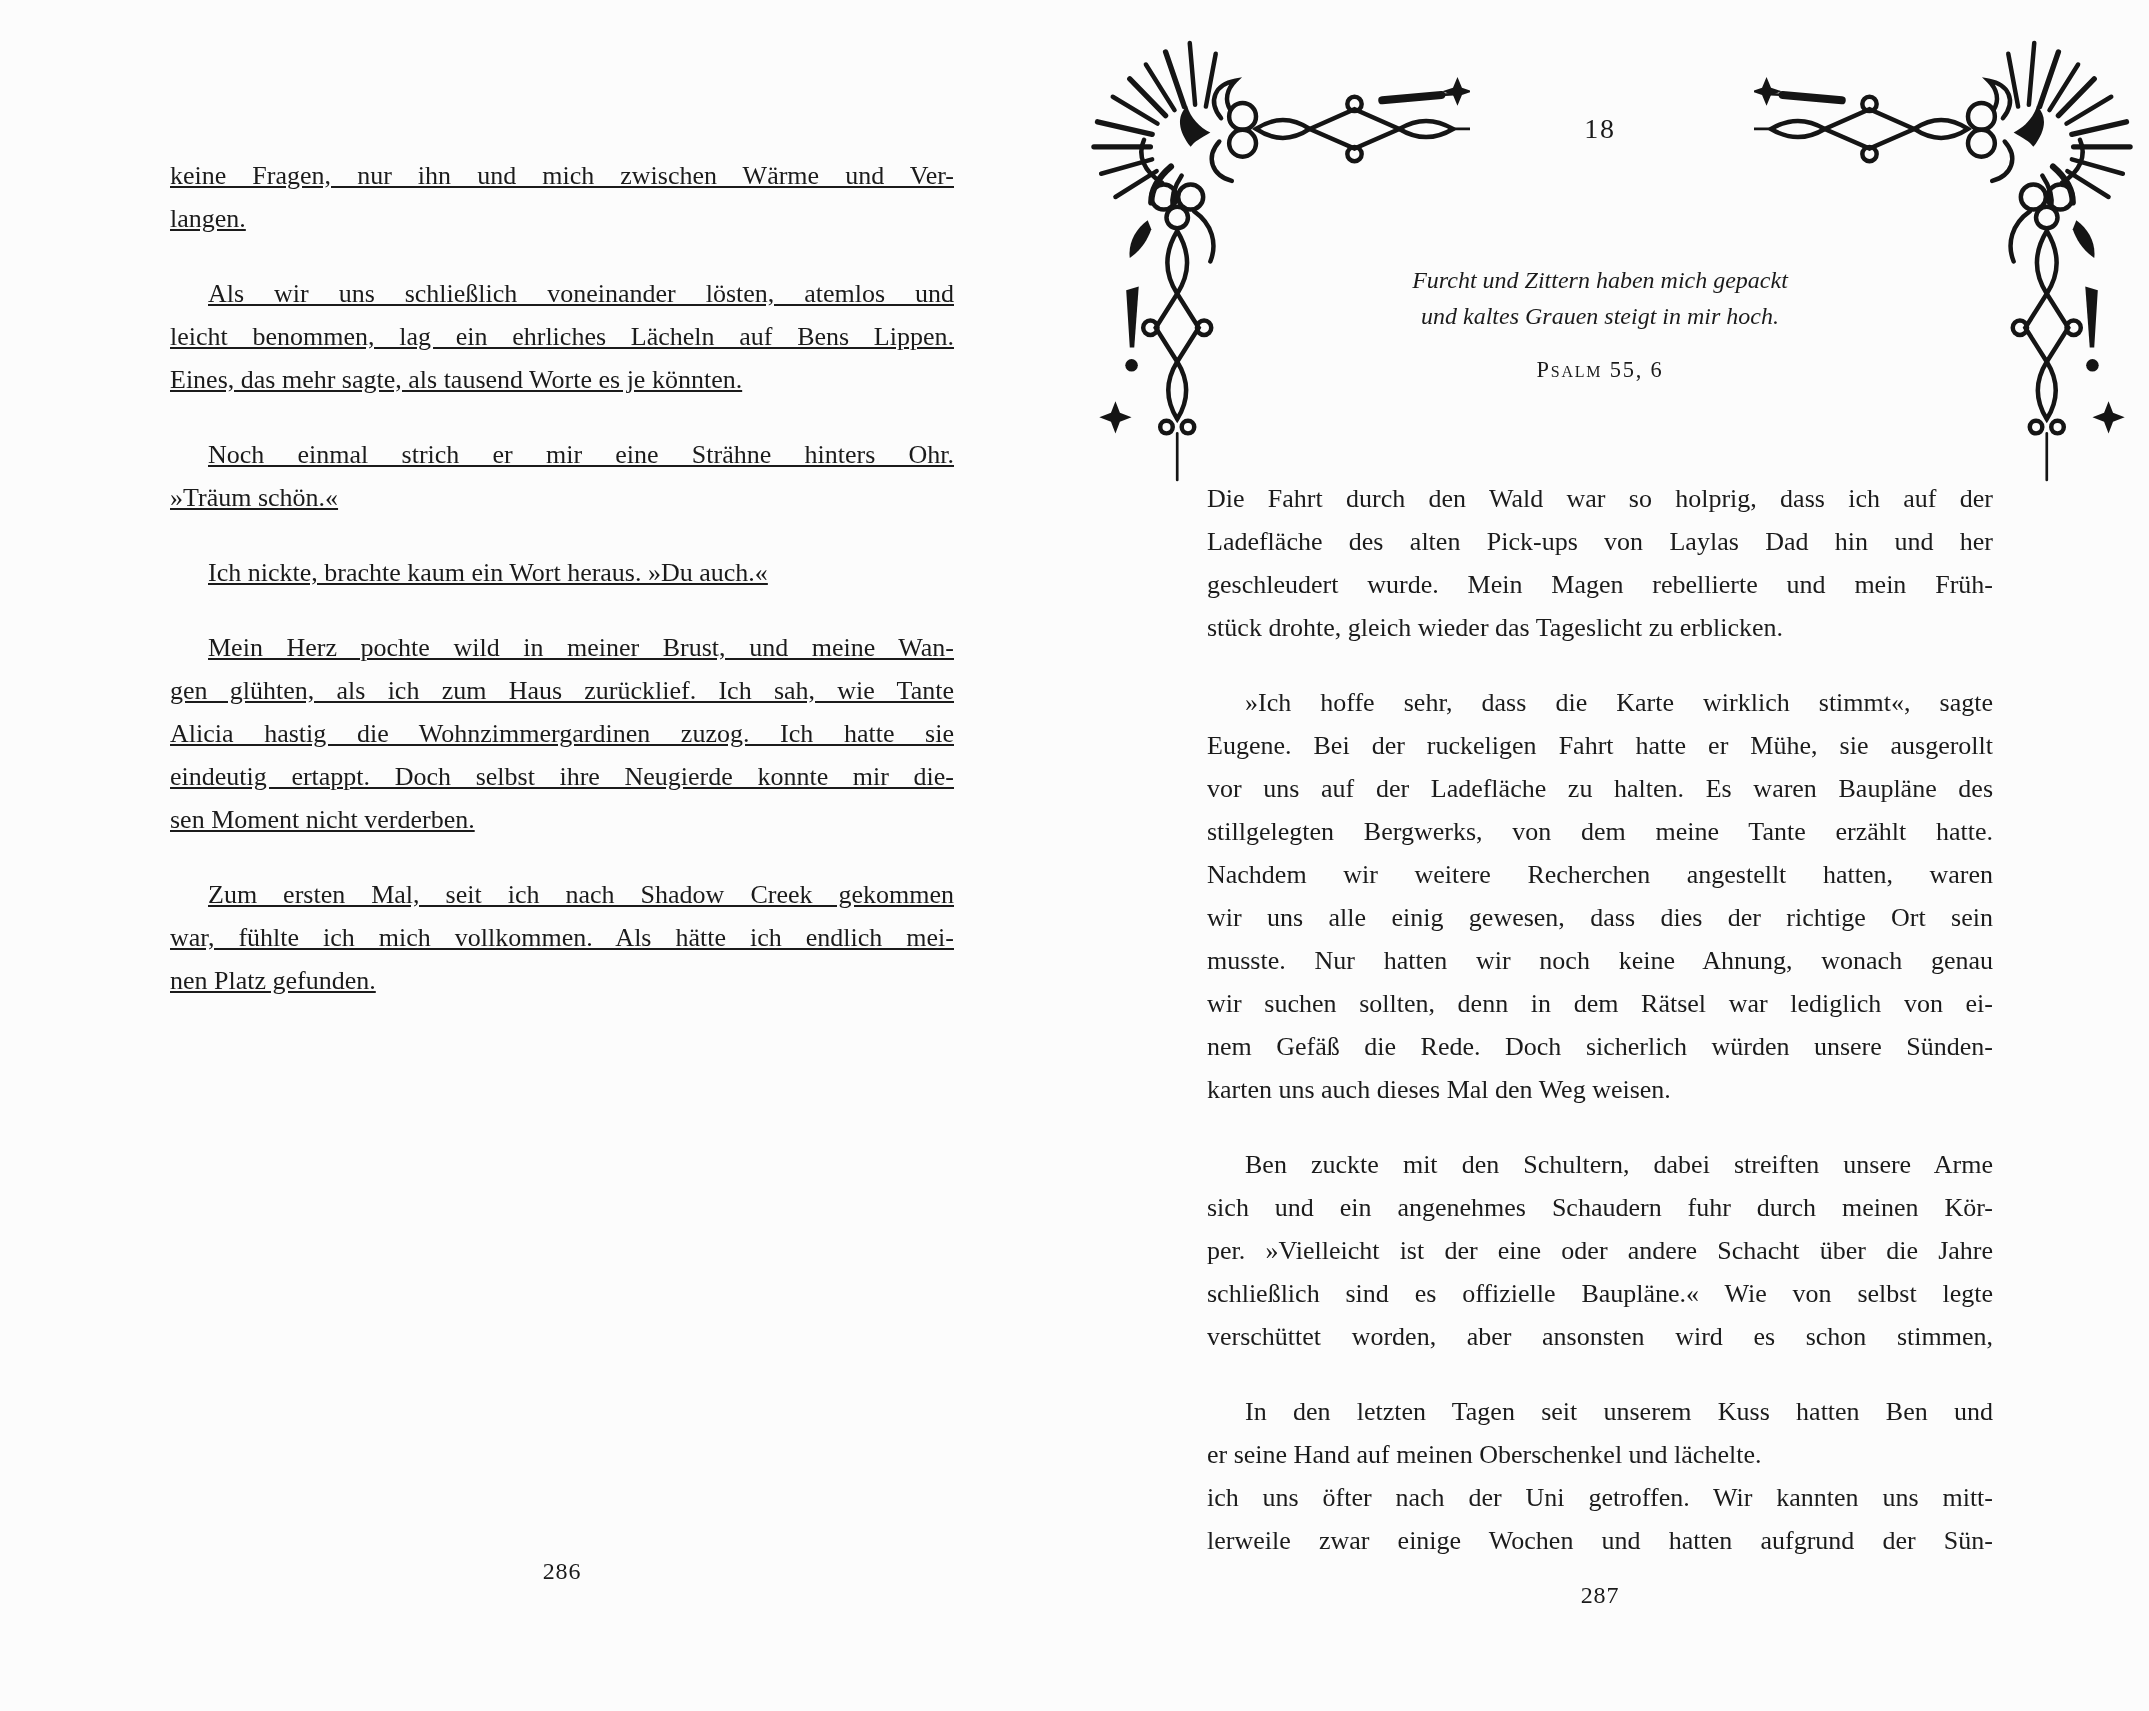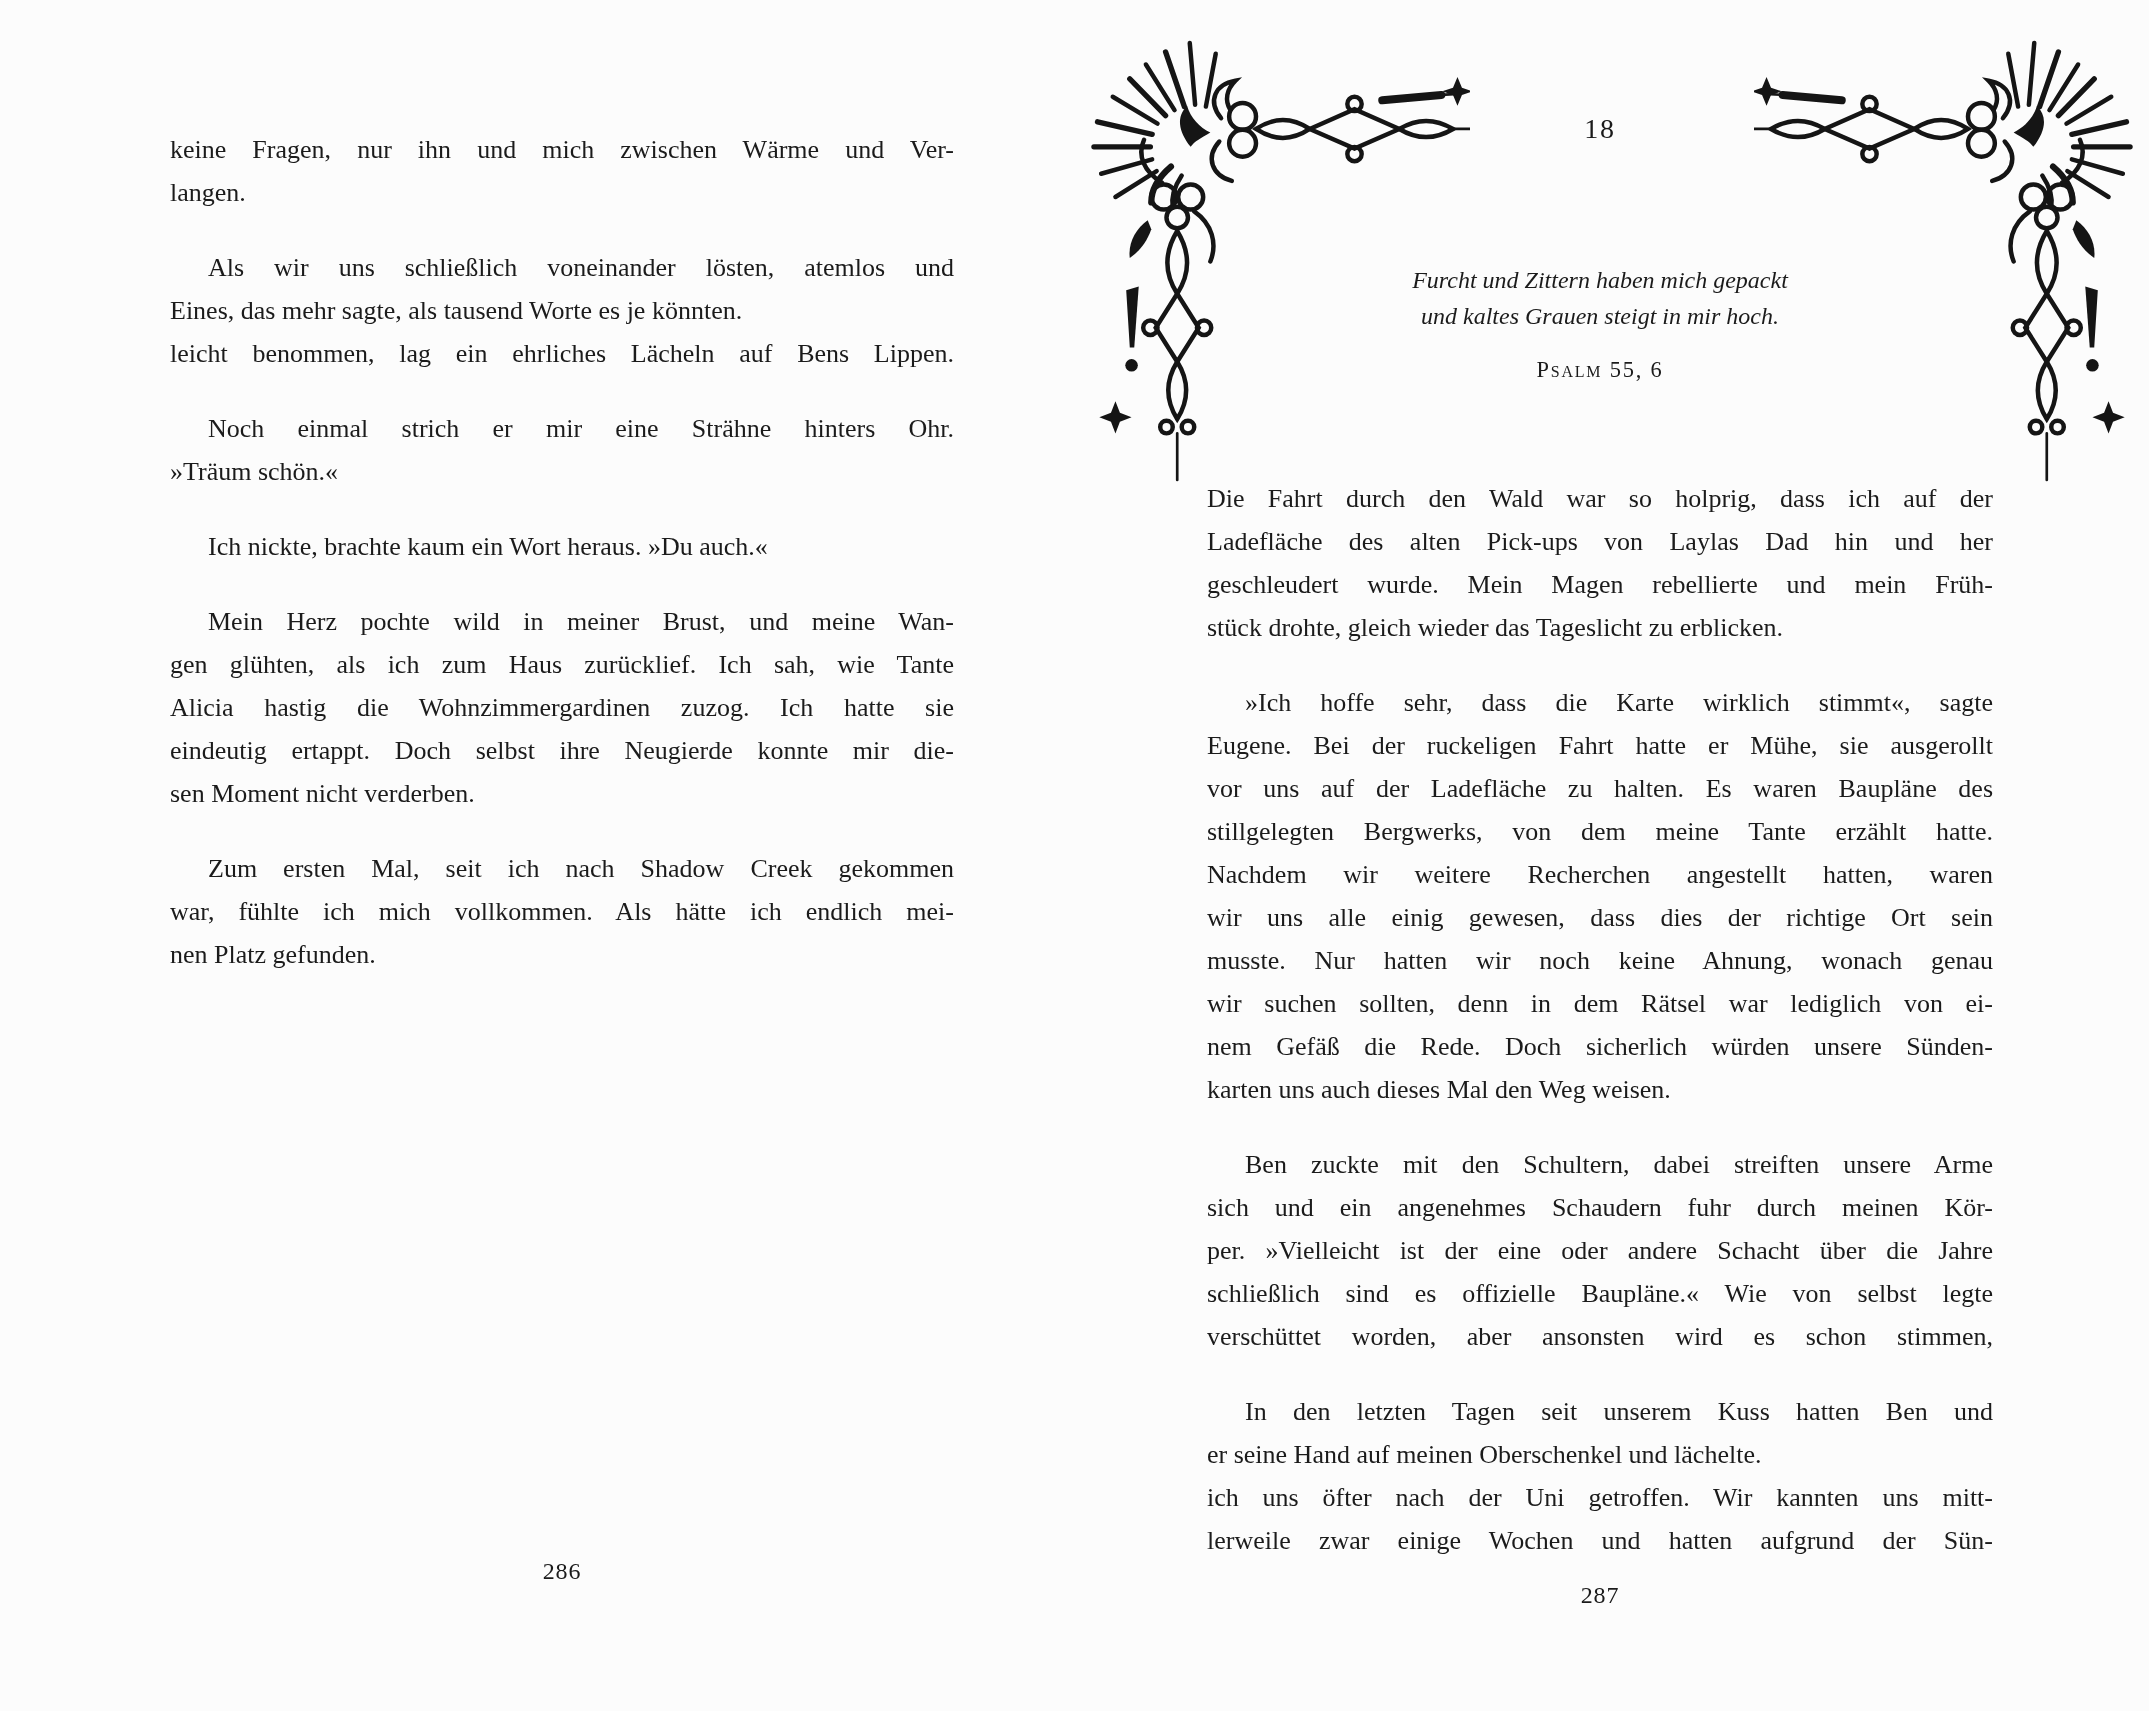--- a/index.html
+++ b/index.html
@@ -10,21 +10,21 @@
     background: #fcfcfc;
     overflow: hidden;
     font-family: "Liberation Serif", serif;
     color: #1b1b1b;
   }
   .page-text {
     position: absolute;
     font-size: 26px;
     line-height: 43px;
   }
-  #left-text  { left: 170px;  top: 128px; width: 784px; }
+  #left-text  { left: 170px;  top: 154px; width: 784px; text-decoration: underline; }
   #right-text { left: 1207px; top: 477px; width: 786px; }
   .line {
     text-align: justify;
     text-align-last: justify;
   }
   .line.last { text-align-last: auto; }
   .line.indent { text-indent: 38px; margin-top: 32px; }
   .pagenum {
     position: absolute;
     top: 1558px;
@@ -68,22 +68,22 @@
 </style>
 </head>
 <body>
 
 <div id="canvas">
 
   <div id="left-text" class="page-text">
       <div class="line">keine Fragen, nur ihn und mich zwischen Wärme und Ver-</div>
       <div class="line last">langen.</div>
       <div class="line indent">Als wir uns schließlich voneinander lösten, atemlos und</div>
+      <div class="line">leicht benommen, lag ein ehrliches Lächeln auf Bens Lippen.</div>
       <div class="line last">Eines, das mehr sagte, als tausend Worte es je könnten.</div>
-      <div class="line">leicht benommen, lag ein ehrliches Lächeln auf Bens Lippen.</div>
       <div class="line indent">Noch einmal strich er mir eine Strähne hinters Ohr.</div>
       <div class="line last">»Träum schön.«</div>
       <div class="line indent last">Ich nickte, brachte kaum ein Wort heraus. »Du auch.«</div>
       <div class="line indent">Mein Herz pochte wild in meiner Brust, und meine Wan-</div>
       <div class="line">gen glühten, als ich zum Haus zurücklief. Ich sah, wie Tante</div>
       <div class="line">Alicia hastig die Wohnzimmergardinen zuzog. Ich hatte sie</div>
       <div class="line">eindeutig ertappt. Doch selbst ihre Neugierde konnte mir die-</div>
       <div class="line last">sen Moment nicht verderben.</div>
       <div class="line indent">Zum ersten Mal, seit ich nach Shadow Creek gekommen</div>
       <div class="line">war, fühlte ich mich vollkommen. Als hätte ich endlich mei-</div>

